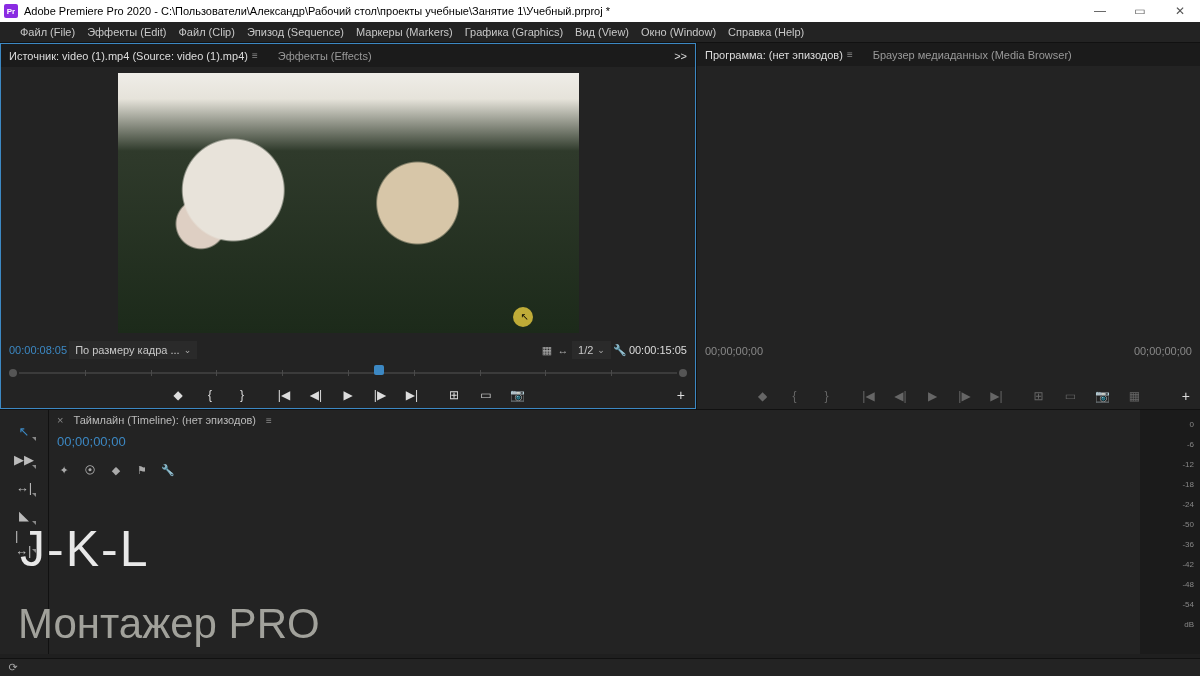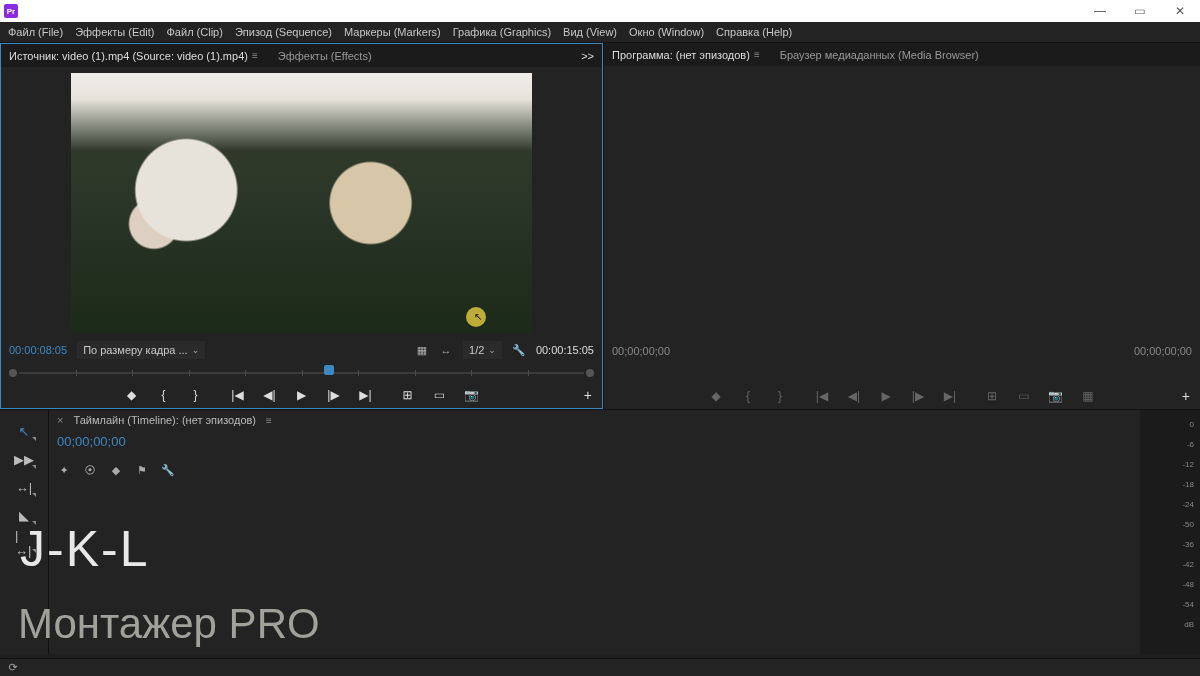--- a/index.html
+++ b/index.html
@@ -5,27 +5,27 @@
   * { margin:0; padding:0; box-sizing:border-box; font-family:"Segoe UI",Tahoma,sans-serif; }
   body { background:#1f1f1f; color:#d0d0d0; font-size:12px; width:1200px; height:676px; overflow:hidden; position:relative; }
 
   
   .titlebar { height:22px; background:#fff; color:#000; display:flex; align-items:center; padding-left:4px; font-size:11px; }
   .titlebar .icon-pr { width:14px; height:14px; background:#8a2be2; color:#fff; font-size:8px; font-weight:bold; display:flex; align-items:center; justify-content:center; margin-right:6px; border-radius:2px;}
   .titlebar .spacer { flex:1; }
   .titlebar .winbtn { width:40px; height:22px; display:flex; align-items:center; justify-content:center; color:#555; font-size:12px; }
 
   
-  .menubar { height:21px; background:#232323; border-bottom:1px solid #111; display:flex; align-items:center; padding-left:8px; font-size:11px; color:#c8c8c8; gap:12px;}
+  .menubar { height:21px; background:#232323; border-bottom:1px solid #111; display:flex; align-items:center; padding-left:20px; font-size:11px; color:#c8c8c8; gap:12px;}
   .menubar span { cursor:default; }
 
   
   .panels-top { display:flex; height:367px; border-bottom:1px solid #111;}
   .panel { display:flex; flex-direction:column; position:relative; background:#232323;}
-  .panel.left  { width:603px; border:1px solid #3c88c3; }
+  .panel.left  { width:696px; border:1px solid #3c88c3; }
   .panel.right { flex:1; border-left:1px solid #111;}
 
   .tabrow { height:23px; background:#1b1b1b; display:flex; align-items:center; padding:0 8px; font-size:11px; color:#999; gap:20px;}
   .tabrow .tab { display:flex; align-items:center; gap:4px;}
   .tabrow .tab.active { color:#ddd; }
   .tabrow .threedash { font-size:10px; color:#888;}
   .tabrow .more { margin-left:auto; color:#ddd; }
 
   .preview-area { flex:1; display:flex; align-items:center; justify-content:center; background:#232323; position:relative;}
   .preview-img { width:461px; height:260px; background:#222; position:relative; overflow:hidden;}
@@ -34,21 +34,21 @@
   .preview-img .bg { position:absolute; inset:0;
     background:
       radial-gradient(circle at 65% 50%, #d7c6a8 40px, transparent 42px),
       radial-gradient(circle at 25% 45%, #e8e3da 50px, transparent 52px),
       radial-gradient(circle at 18% 58%, #decfc3 24px, transparent 26px),
       linear-gradient(180deg,#efede8 0%,#e6e3da 10%,#2f3a2b 30%,#1c2a1a 100%);
   }
   .preview-img .cursor-dot { position:absolute; left:395px; top:234px; width:20px; height:20px; border-radius:50%; background:#f5d742; opacity:.75;}
   .preview-img .arrow { position:absolute; left:403px; top:238px; color:#000; font-size:10px; pointer-events:none;}
 
-  .controls-row1 { height:24px; display:flex; align-items:center; padding:0 8px; gap:10px; font-size:11px; color:#c8c8c8;}
+  .controls-row1 { height:24px; display:flex; align-items:center; padding:0 8px; gap:2px; font-size:11px; color:#c8c8c8;}
   .timecode-in  { color:#3c88c3; font-weight:500; }
   .timecode-out { color:#ddd; }
   .dropdown { display:flex; align-items:center; gap:4px; background:#2a2a2a; padding:0 6px; height:18px;}
   .chev { font-size:9px; color:#aaa;}
   .mini-icon { width:14px; height:14px; color:#aaa; font-size:11px; display:flex; align-items:center; justify-content:center;}
   .spacer-flex { flex:1; }
 
   .scrub { height:20px; position:relative; margin:0 18px; }
   .scrub .track { position:absolute; top:10px; left:0; right:0; height:2px; background:#3b3b3b;}
   .scrub .head  { position:absolute; top:3px; width:10px; height:10px; background:#3c88c3; border-radius:2px;}
@@ -84,20 +84,21 @@
   .overlay-brand { position:absolute; left:18px; top:600px; color:#b8b8b0; font-size:42px; font-weight:300; font-family:"Segoe UI Light","Segoe UI",sans-serif; pointer-events:none; opacity:.85;}
 
   .statusbar { position:absolute; bottom:0; left:0; right:0; height:18px; background:#232323; border-top:1px solid #111; display:flex; align-items:center; padding:0 6px; color:#888;}
   .statusbar .pg { margin-left:auto; font-size:10px; }
 </style>
 </head>
 <body>
 
 <div class="titlebar">
   <div class="icon-pr">Pr</div>
+  <span>Adobe Premiere Pro 2020 - C:\Пользователи\Александр\Рабочий стол\проекты учебные\Занятие 1\Учебный.prproj *</span>
   <div class="spacer"></div>
   <div class="winbtn">—</div>
   <div class="winbtn">▭</div>
   <div class="winbtn">✕</div>
 </div>
 
 <div class="menubar">
   <span>Файл (File)</span>
   <span>Эффекты (Edit)</span>
   <span>Файл (Clip)</span>

